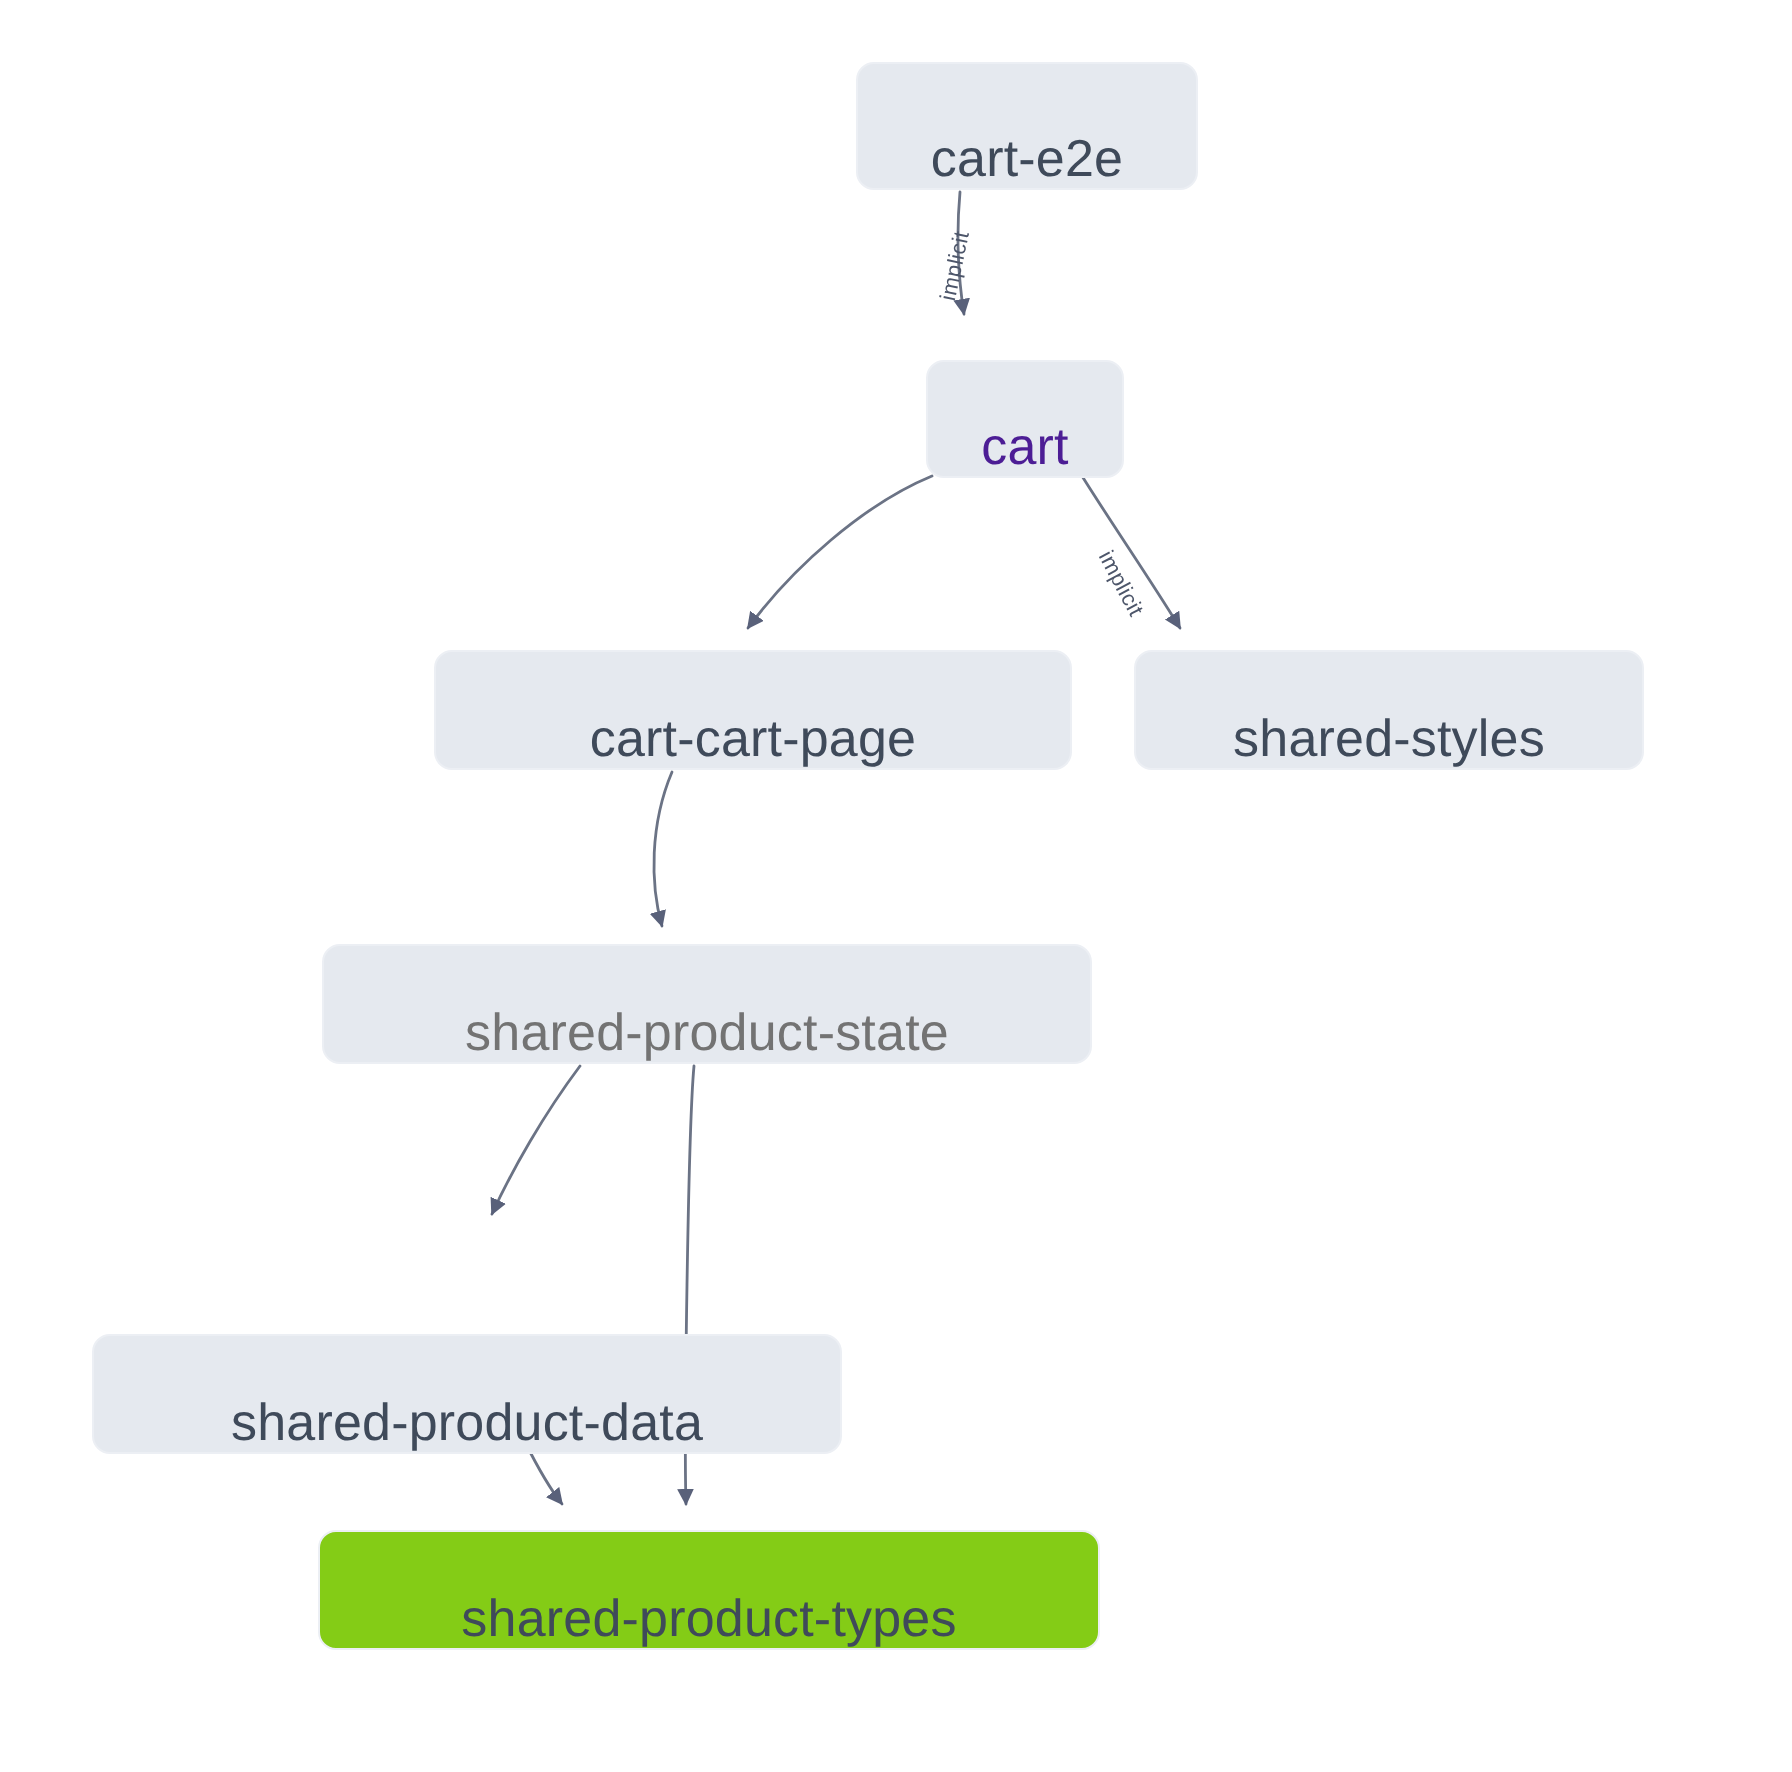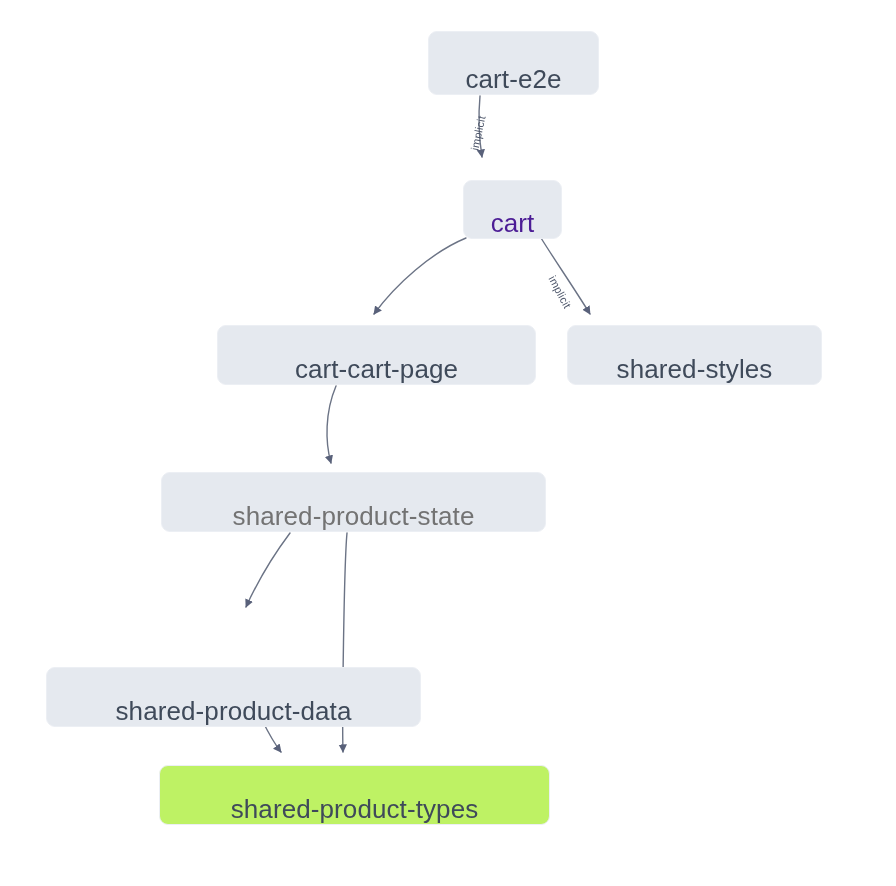--- a/index.html
+++ b/index.html
@@ -94,21 +94,21 @@
       </div>
       <div class="node" style="left: 567px; top: 325px; width: 255px; height: 60px; background: rgb(229, 233, 239); border-color: rgb(236, 239, 244); color: rgb(63, 74, 90);">
         <span class="node-label">shared-styles</span>
       </div>
       <div class="node" style="left: 161px; top: 472px; width: 385px; height: 60px; background: rgb(229, 233, 239); border-color: rgb(236, 239, 244); color: #737373;">
         <span class="node-label">shared-product-state</span>
       </div>
       <div class="node" style="left: 46px; top: 619px; width: 375px; height: 60px; background: rgb(229, 233, 239); border-color: rgb(236, 239, 244); color: rgb(63, 74, 90); margin-top: 48px;">
         <span class="node-label">shared-product-data</span>
       </div>
-      <div class="node" style="left: 159px; top: 765px; width: 391px; height: 60px; background: #bef264; border-color: rgb(236, 239, 244); color: rgb(63, 74, 90);">
+      <div class="node" style="left: 159px; top: 765px; width: 391px; height: 60px; background: #84cc16; border-color: rgb(236, 239, 244); color: rgb(63, 74, 90);">
         <span class="node-label">shared-product-types</span>
       </div>
     </div>
   <div id="edge-label-layer">
       <div class="edge-label" style="left: 478px; top: 133px; color: rgb(77, 86, 106); transform: translate(-50%, -50%) rotate(-78deg);">implicit</div>
       <div class="edge-label" style="left: 560px; top: 292px; color: rgb(77, 86, 106); transform: translate(-50%, -50%) rotate(62deg);">implicit</div>
     </div>
 
 </div>
 

